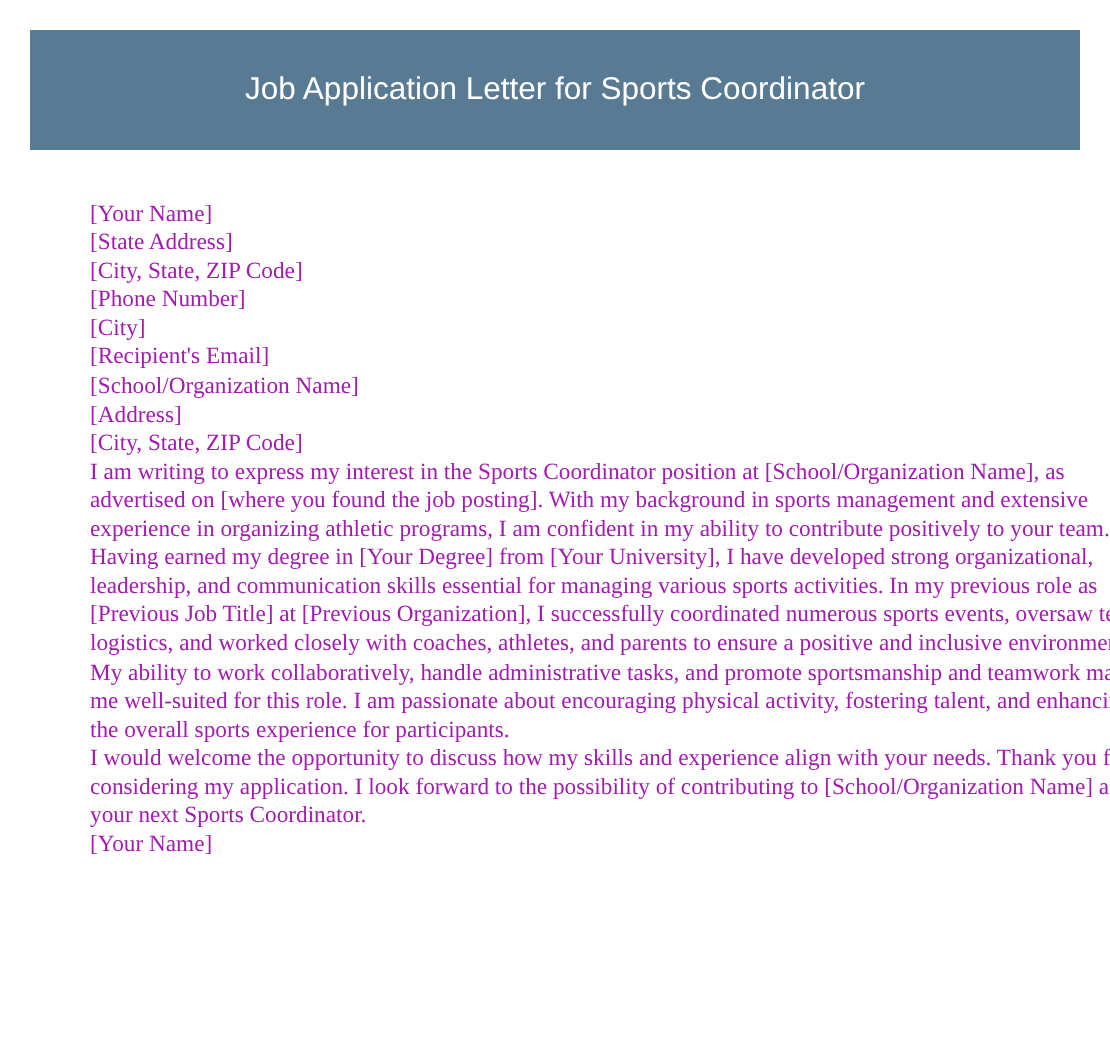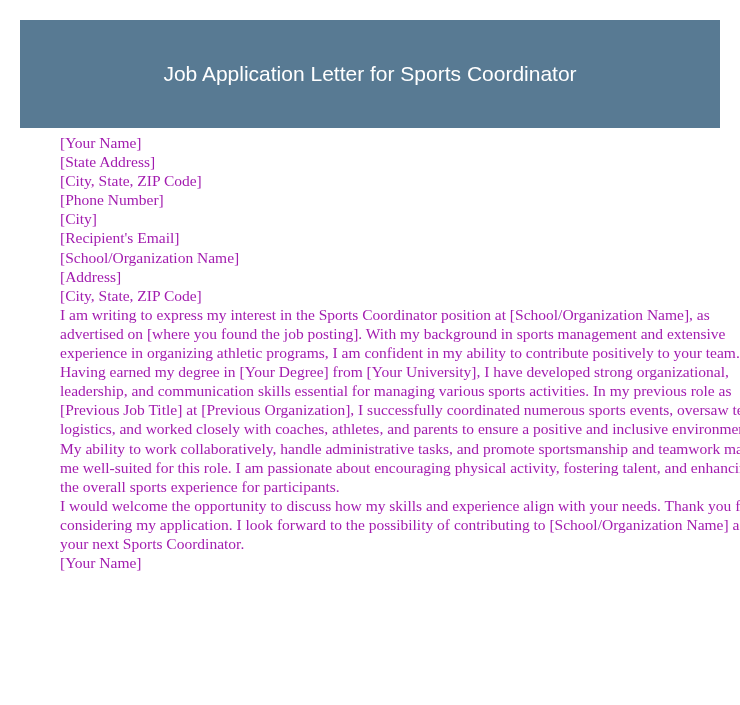--- a/index.html
+++ b/index.html
@@ -1,18 +1,18 @@
 <!DOCTYPE html>
 <html><head>
   <meta charset="utf-8">
   <style>
     html, body { margin: 0; padding: 0; background: #ffffff; }
     body { width: 740px; height: 705px; overflow: hidden; position: relative; }
     .header {
-      position: absolute; left: 20px; top: 20px; width: 700px; height: 108px;
+      position: absolute; left: 20px; top: 20px; width: 700px; height: 80px;
       background: #587a93;
       display: flex; align-items: center; justify-content: center;
     }
     .header h1 {
       margin: 0; color: #ffffff; font-weight: normal;
       font-family: "Liberation Sans", sans-serif; font-size: 21px;
       letter-spacing: 0px;
     }
     .letter {
       position: absolute; left: 20px; top: 133px; width: 705px;

